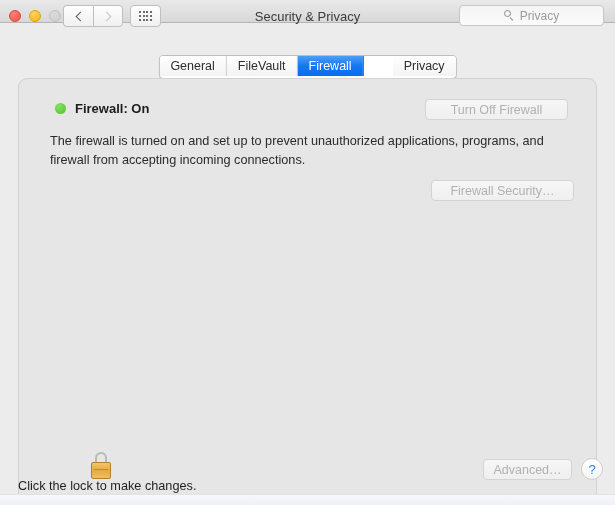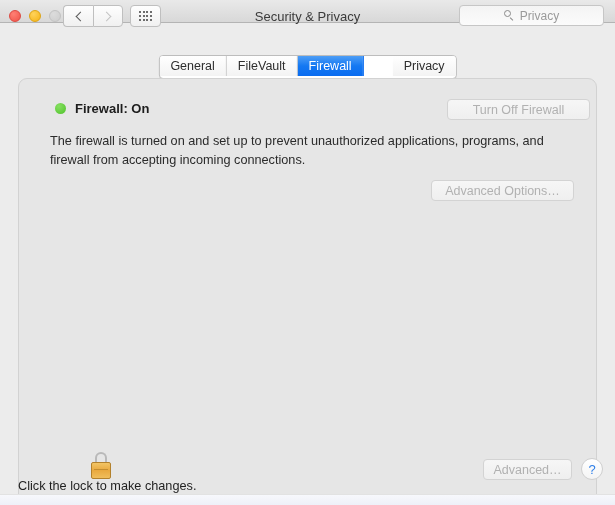--- a/index.html
+++ b/index.html
@@ -224,21 +224,21 @@
     border: 1px solid #d3d3d3;
     background: linear-gradient(to bottom, #f6f6f6, #efefef);
     color: #b1b1b1;
     font-size: 12.5px;
     display: flex;
     align-items: center;
     justify-content: center;
     box-sizing: border-box;
   }
   .btn-turnoff {
-    right: 6px; top: 20px;
+    right: 28px; top: 20px;
     width: 143px;
   }
   .btn-options {
     right: 22px; top: 101px;
     width: 143px;
   }
 
   
   .lockrow {
     position: absolute;
@@ -383,21 +383,21 @@
 
     <div class="status-row">
       <span class="status-dot"></span>
       <span class="status-text">Firewall: On</span>
     </div>
 
     <div class="pbtn btn-turnoff">Turn Off Firewall</div>
 
     <div class="desc">The firewall is turned on and set up to prevent unauthorized applications, programs, and firewall from accepting incoming connections.</div>
 
-    <div class="pbtn btn-options">Advanced Options…</div>
+    <div class="pbtn btn-options">Firewall Security…</div>
   </div>
 
   <div class="lockrow">
     <span class="lock">
       <span class="shackle"></span>
       <span class="body"></span>
     </span>
     <span class="lock-text">Click the lock to make changes.</span>
   </div>
 

